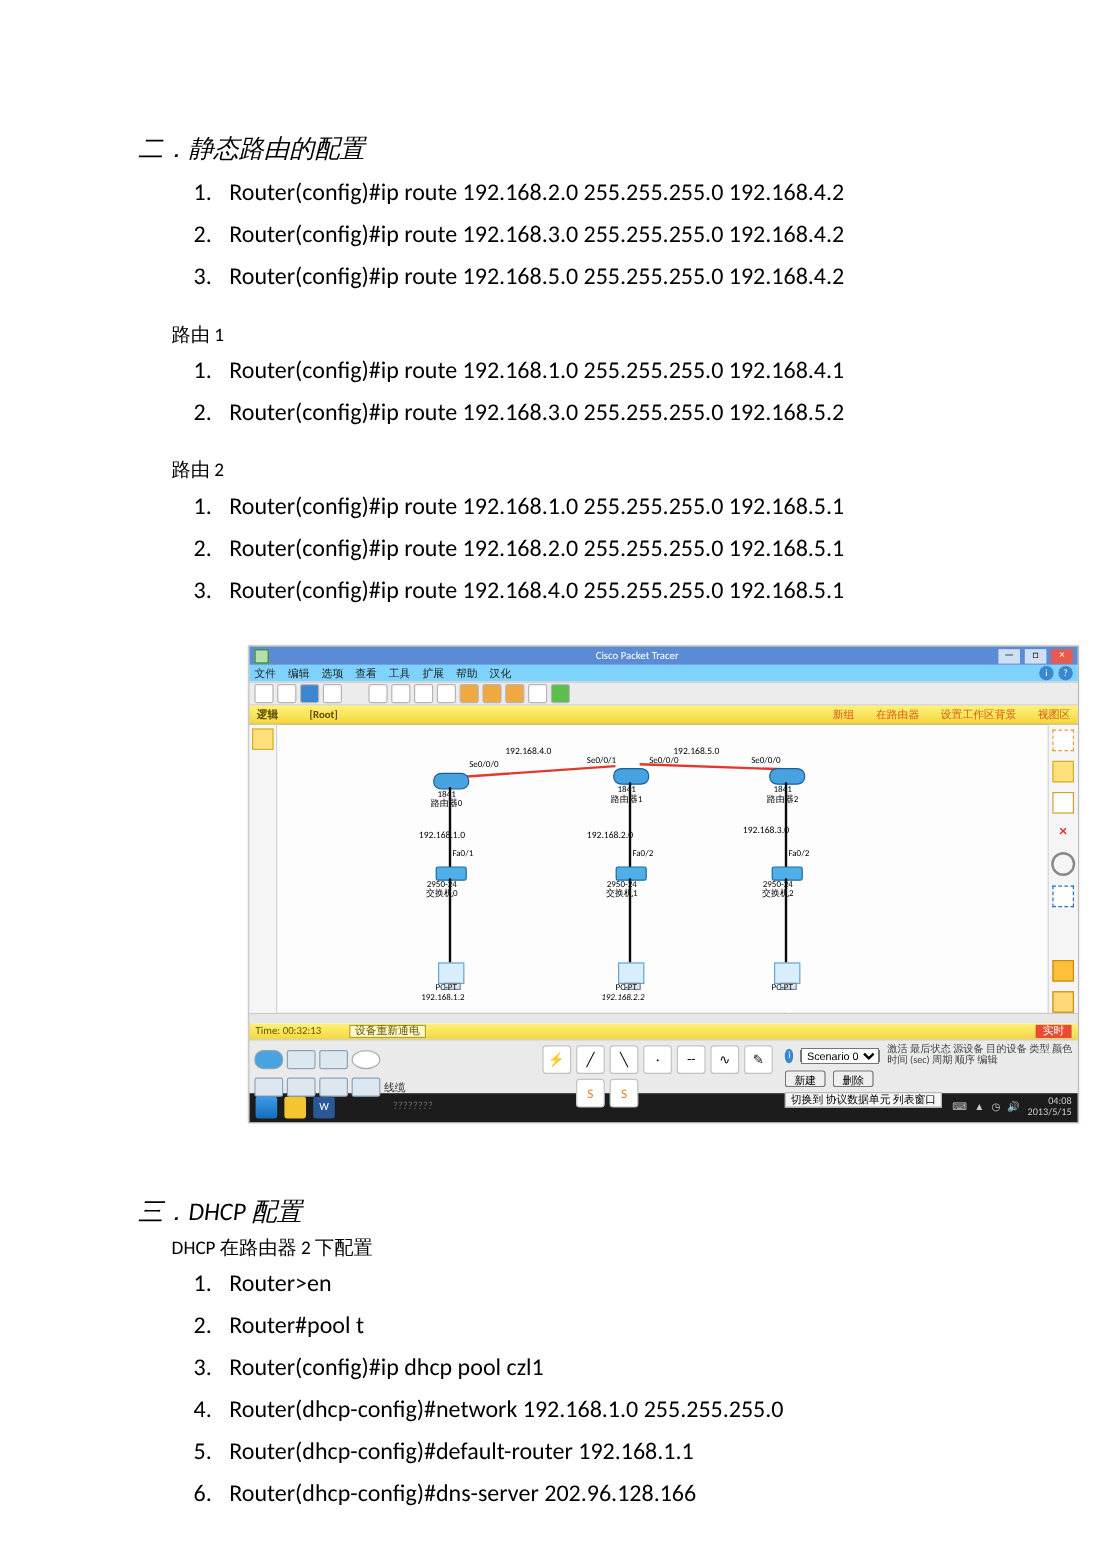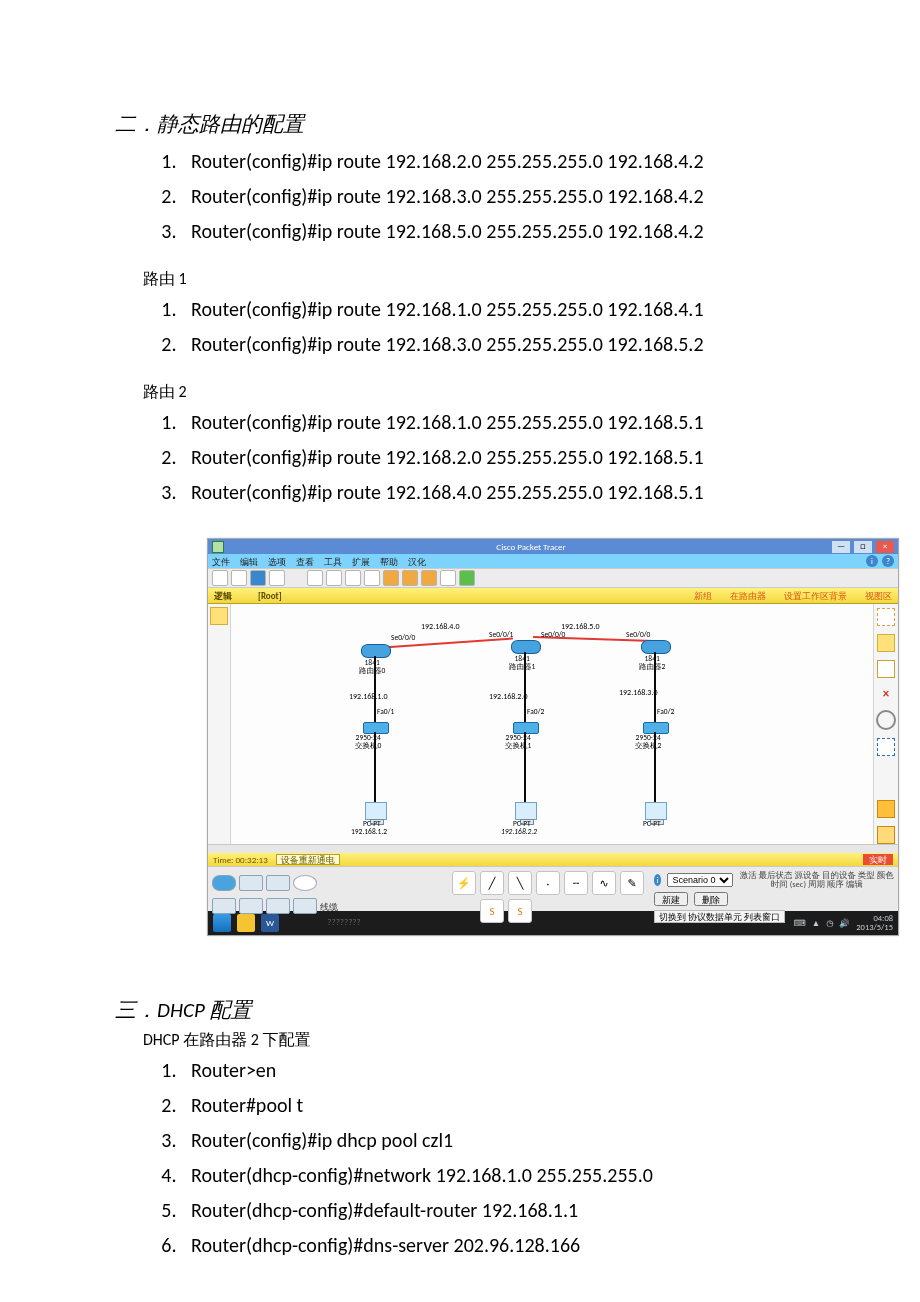--- a/index.html
+++ b/index.html
@@ -109,37 +109,37 @@
   .rg-env{ background:#ffbf3a; border:1px solid #c98a10;}
   .net-lbl { position:absolute; font-size:8px; color:#000;}
   .router { position:absolute; width:28px; height:12px; background:#47a3e0; border:1px solid #1a5e99; border-radius:7px/6px;}
   .switch { position:absolute; width:24px; height:10px; background:#4fb0e8; border:1px solid #1b6aa4; border-radius:2px;}
   .pc { position:absolute; width:20px; height:16px; background:#d8eefc; border:1px solid #6ba5cf;}
   .pc::after{content:"";position:absolute;top:16px;left:4px;width:12px;height:4px;background:#dfe7ee;border:1px solid #789;}
   .link-v { position:absolute; width:2px; background:#0a0a0a;}
   .link-h-red{ position:absolute; height:2px; background:#e03a2f;}
   .dev-lbl{ position:absolute; font-size:7.5px; color:#000; text-align:center;}
   .pt-scroll { height:8px; background:#e7e7e7; border-top:1px solid #c9c9c9;}
-  .pt-timebar{ height:13px; background:linear-gradient(#fff27a,#f4d73f); display:flex; align-items:center; font-size:9px; padding:0 5px; color:#6a5800;}
+  .pt-timebar{ height:13px; background:linear-gradient(#fff27a,#f4d73f); display:flex; align-items:center; font-size:9px; padding:0 5px; color:#6a5800;gap:15px;}
   .pt-timebar .realtime{ margin-left:auto; background:#e94b33; color:#fff; padding:1px 6px;}
   .pt-bottom{ height:44px; background:#eaeaea; border-top:1px solid #c9c9c9; display:flex; font-size:9px; }
   .pt-devices{ width:272px; padding:4px; box-sizing:border-box;}
   .row-dev{display:flex;gap:3px;align-items:center;margin-bottom:3px;}
   .devic{width:22px;height:14px;background:#dde7ef;border:1px solid #8aa4b9;border-radius:2px;}
   .devic.router{background:#49a3df;border-radius:8px/7px;position:static;}
   .devic.cloud{background:#fff;border:1px solid #aab;border-radius:50%;}
   .wire-lbl{font-size:9px;color:#333;}
   .pt-drawbtns{ width:170px; padding-top:4px; display:flex; gap:4px; flex-wrap:wrap;}
   .dbtn{ width:22px;height:22px; background:#fff; border:1px solid #c3c3c3; border-radius:3px; display:flex;align-items:center;justify-content:center; font-size:11px;}
   .dbtn.orange{color:#e07d1b;}
   .pt-scenario{ flex:1; padding:4px; display:flex; flex-direction:column; gap:4px;}
   .scen-row{display:flex;gap:6px;align-items:center;}
   .scen-row select{font-size:9px;height:14px;}
   .scen-row button{font-size:9px;height:14px;padding:0 6px;}
-  .scen-cols{font-size:8.5px;color:#444;text-align:center;}
+  .scen-cols{font-size:8.5px;color:#444;}
   .pt-taskbar{
     height:24px; background:#1c1c1c; display:flex; align-items:center; padding:0 5px; gap:6px;
   }
   .task-ic{width:18px;height:18px;border-radius:2px;}
   .ie{background:linear-gradient(#3a9be8,#156fbb);}
   .fm{background:#f4c431;}
   .wd{background:#2b5797;color:#fff;font-size:9px;line-height:18px;text-align:center;}
   .tray{margin-left:auto;color:#c7cbd0;font-size:8.5px; display:flex;gap:6px;align-items:center;}
   .tray .clock{ text-align:right; line-height:1.1;}
 </style>

